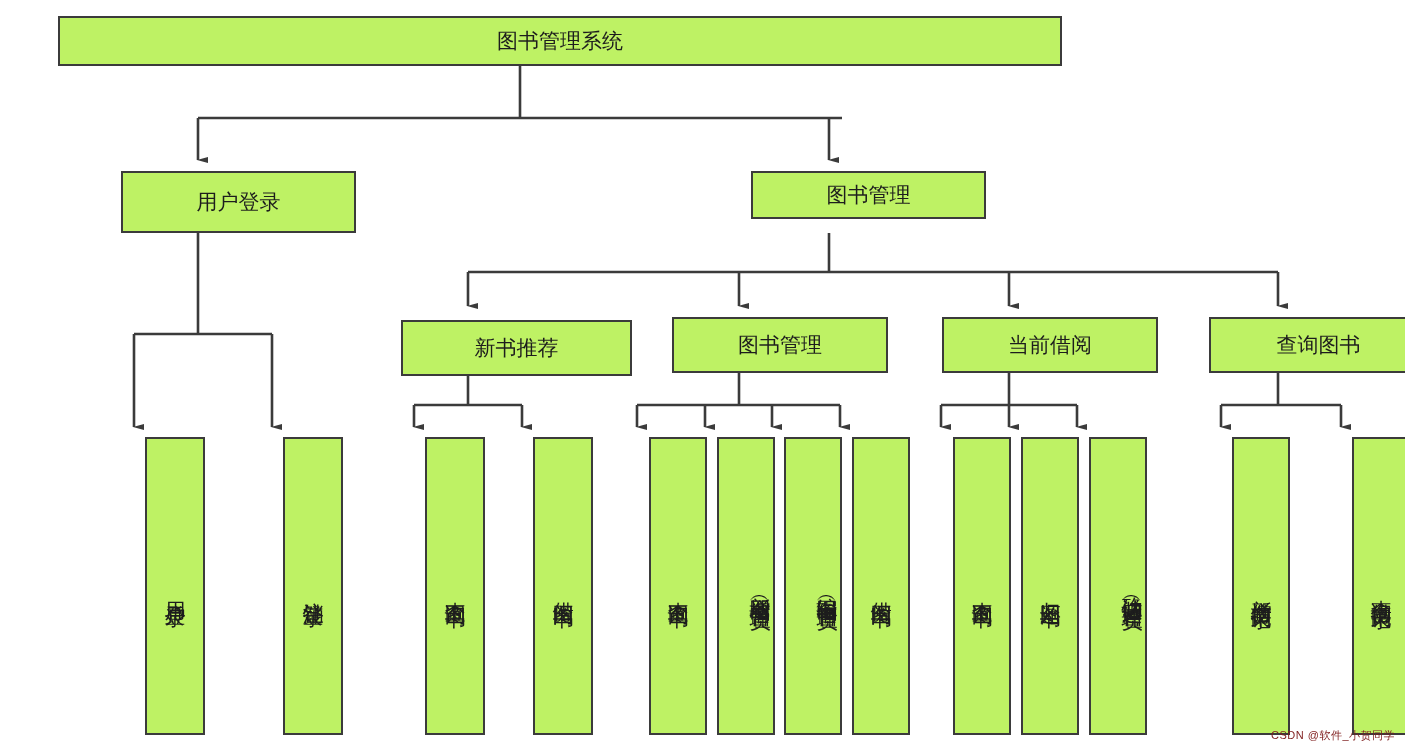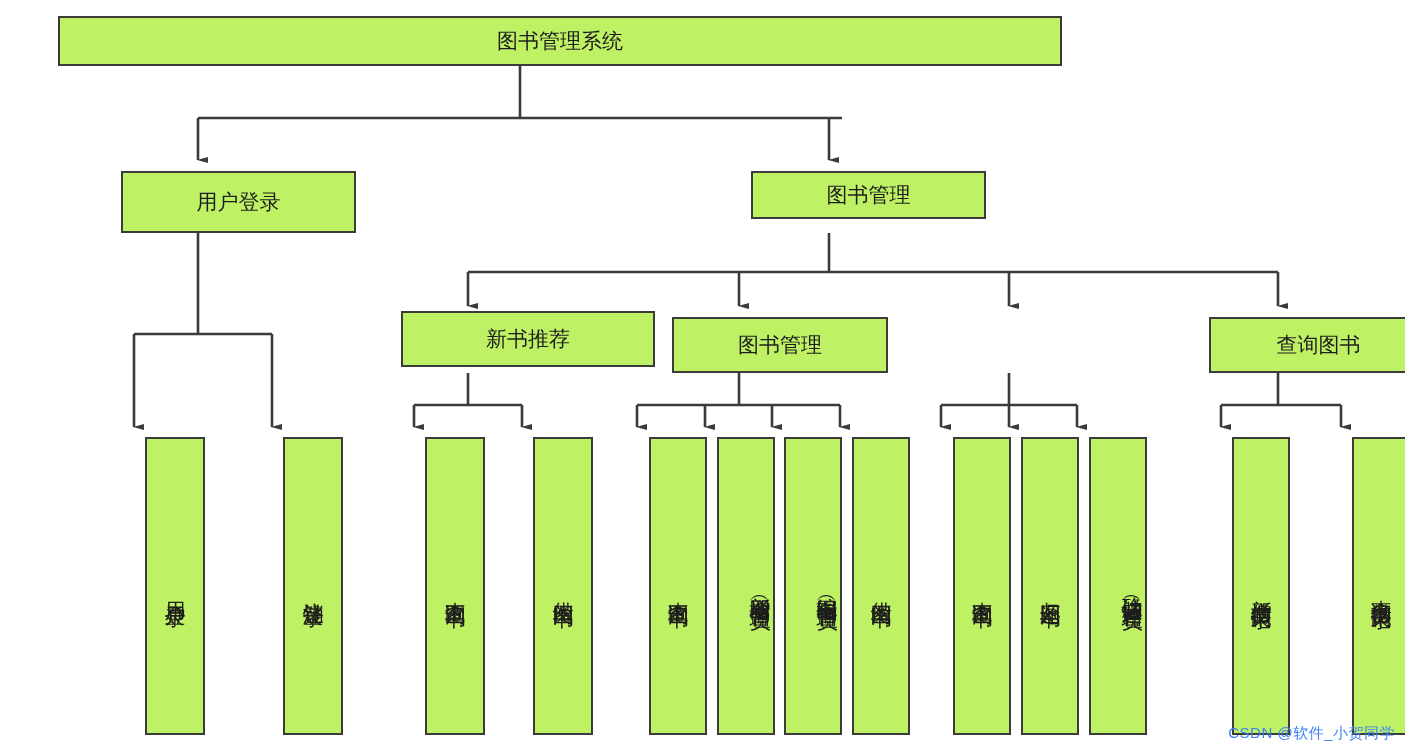--- a/index.html
+++ b/index.html
@@ -8,22 +8,22 @@
   #diagram{position:relative;width:1405px;height:747px;background:#fff;}
   svg.edges{position:absolute;left:0;top:0;width:1405px;height:747px;}
   .node{position:absolute;box-sizing:border-box;background:#bef264;
         border:2px solid #3b3b3b;display:flex;align-items:center;
         justify-content:center;color:#1d1d1d;margin-left:40px;}
   .node.horiz{font-size:21px;line-height:1.2;white-space:nowrap;}
   .node.vert{writing-mode:vertical-rl;text-orientation:upright;
              font-size:21px;line-height:1.25;letter-spacing:2px;
              padding-top:6px;align-items:flex-start;justify-content:center;}
   .node.vert.mid{align-items:center;}
-  .watermark{position:absolute;right:10px;bottom:4px;font-size:15px;
-             color:#3b82f6;white-space:nowrap;letter-spacing:.5px;}
+  .watermark{position:absolute;right:10px;bottom:4px;font-size:11px;
+             color:#7f1d1d;white-space:nowrap;letter-spacing:.5px;}
 </style>
 </head>
 <body>
 
 <div id="diagram">
 
   <svg class="edges" viewBox="0 0 1405 747">
     <defs>
       <marker id="arw" markerWidth="10" markerHeight="12" refX="3" refY="10" orient="auto" markerUnits="userSpaceOnUse">
         <path d="M0,0 L6,0 L3,11 Z" fill="#3b3b3b"></path>
@@ -71,22 +71,23 @@
       <path d="M1221,405 L1221,427" marker-end="url(#arw)"></path>
       <path d="M1341,405 L1341,427" marker-end="url(#arw)"></path>
     </g>
   </svg>
 
   <div class="node horiz" style="left:18px;top:16px;width:1004px;height:50px;">图书管理系统</div>
 
   <div class="node horiz" style="left:81px;top:171px;width:235px;height:62px;">用户登录</div>
   <div class="node horiz" style="left:711px;top:171px;width:235px;height:48px;">图书管理</div>
 
-  <div class="node horiz" style="left:361px;top:311px;width:254px;height:56px;">新书推荐</div>
+  <div class="node horiz" style="left:361px;top:320px;width:231px;height:56px;">新书推荐</div>
   <div class="node horiz" style="left:632px;top:317px;width:216px;height:56px;">图书管理</div>
+  <div class="node horiz" style="left:902px;top:317px;width:216px;height:56px;">当前借阅</div>
   <div class="node horiz" style="left:1169px;top:317px;width:219px;height:56px;">查询图书</div>
 
   <div class="node vert mid" style="left:105px;top:437px;width:60px;height:298px;">用户登录</div>
   <div class="node vert mid" style="left:243px;top:437px;width:60px;height:298px;">注销登录</div>
 
   <div class="node vert mid" style="left:385px;top:437px;width:60px;height:298px;">查询图书</div>
   <div class="node vert mid" style="left:493px;top:437px;width:60px;height:298px;">借阅图书</div>
 
   <div class="node vert mid" style="left:609px;top:437px;width:58px;height:298px;">查询图书</div>
   <div class="node vert" style="left:677px;top:437px;width:58px;height:298px;">新增图书（管理员）</div>

